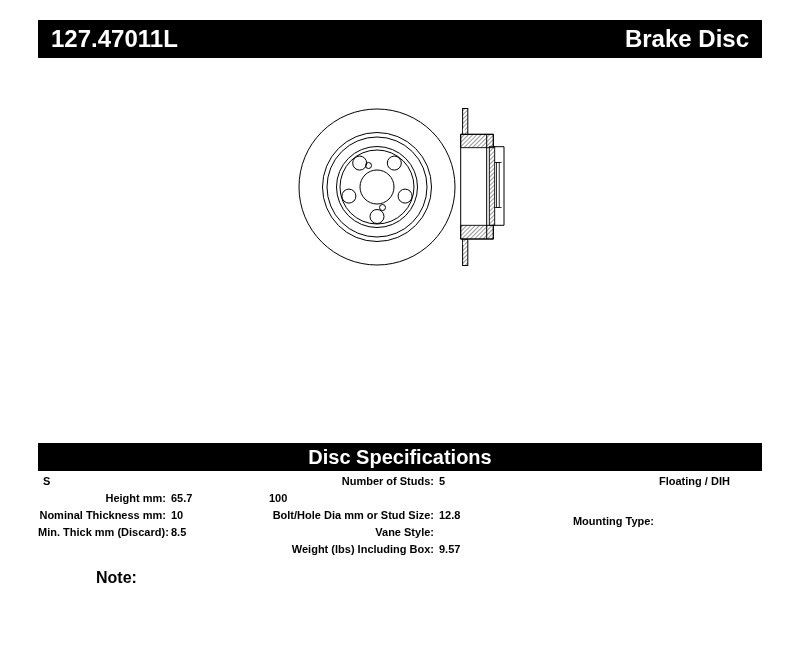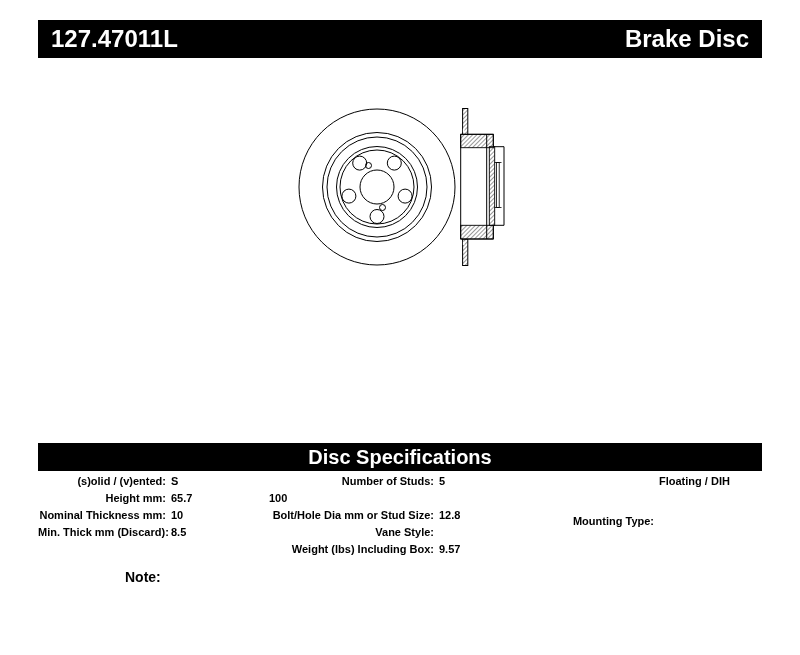--- a/index.html
+++ b/index.html
@@ -21,21 +21,21 @@
     top:443px;height:28px;text-align:center;font-size:20px;line-height:28px;
   }
   .drawing-wrap{position:absolute;left:295px;top:100px;width:215px;height:175px;}
   .spec-col{position:absolute;top:473px;font-size:11px;font-weight:bold;}
   .spec-col .row{display:flex;height:17px;line-height:17px;white-space:nowrap;}
   .spec-col .lbl{text-align:right;flex:0 0 auto;}
   .col1{left:38px;width:230px;}  .col1 .lbl{width:128px;}
   .col2{left:264px;width:244px;} .col2 .lbl{width:170px;}
   .col3{left:514px;width:250px;} .col3 .lbl{width:140px;margin-top:40px;}
   .spec-col .val{margin-left:5px;}
-  .note{position:absolute;left:96px;top:569px;font-size:14px;font-weight:bold;margin-left:29px;}
+  .note{position:absolute;left:96px;top:569px;font-size:16px;font-weight:bold;}
 </style>
 </head>
 <body>
 
 <div class="bar header-bar">
   <span>127.47011L</span>
   <span>Brake Disc</span>
 </div>
 
 <div class="drawing-wrap">
@@ -79,21 +79,20 @@
     </g>
   </svg>
 </div>
 
 <div class="bar spec-bar">
   <span>Disc Specifications</span>
 </div>
 
 <div class="spec-col col1">
   <div class="row">
-    <span class="lbl">(s)olid / (v)ented:</span>
     <span class="val">S</span>
   </div>
   <div class="row">
     <span class="lbl">Height mm:</span>
     <span class="val">65.7</span>
   </div>
   <div class="row">
     <span class="lbl">Nominal Thickness mm:</span>
     <span class="val">10</span>
   </div>

